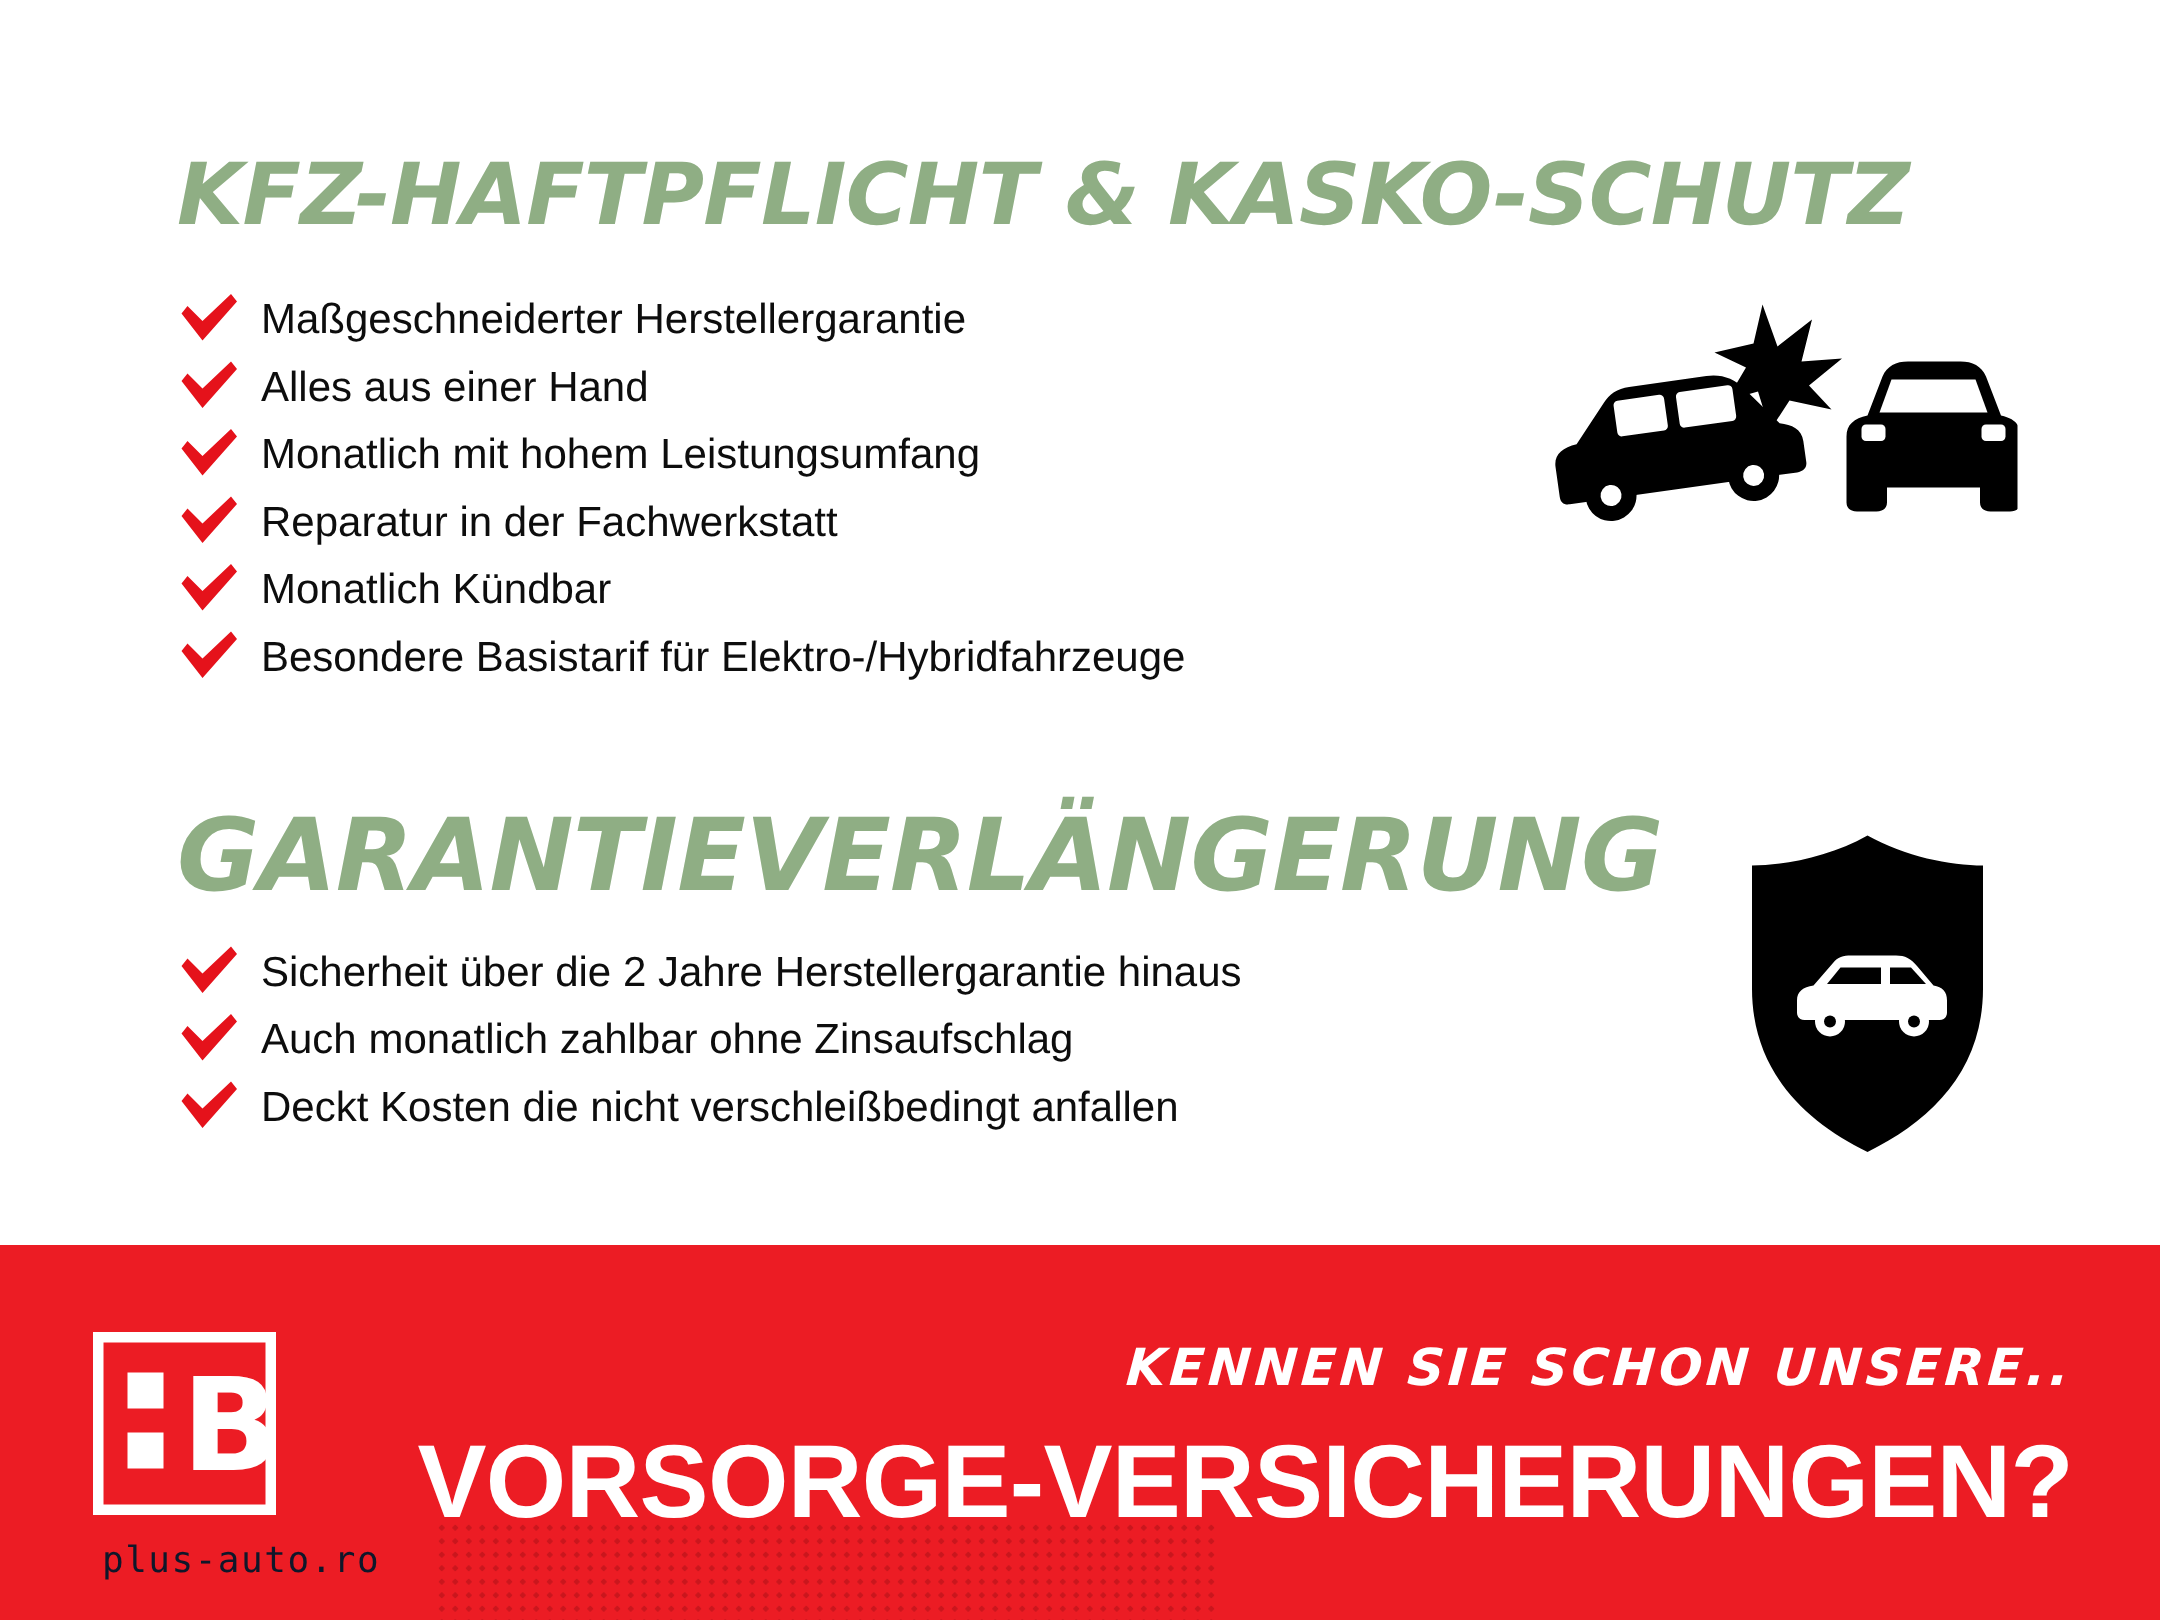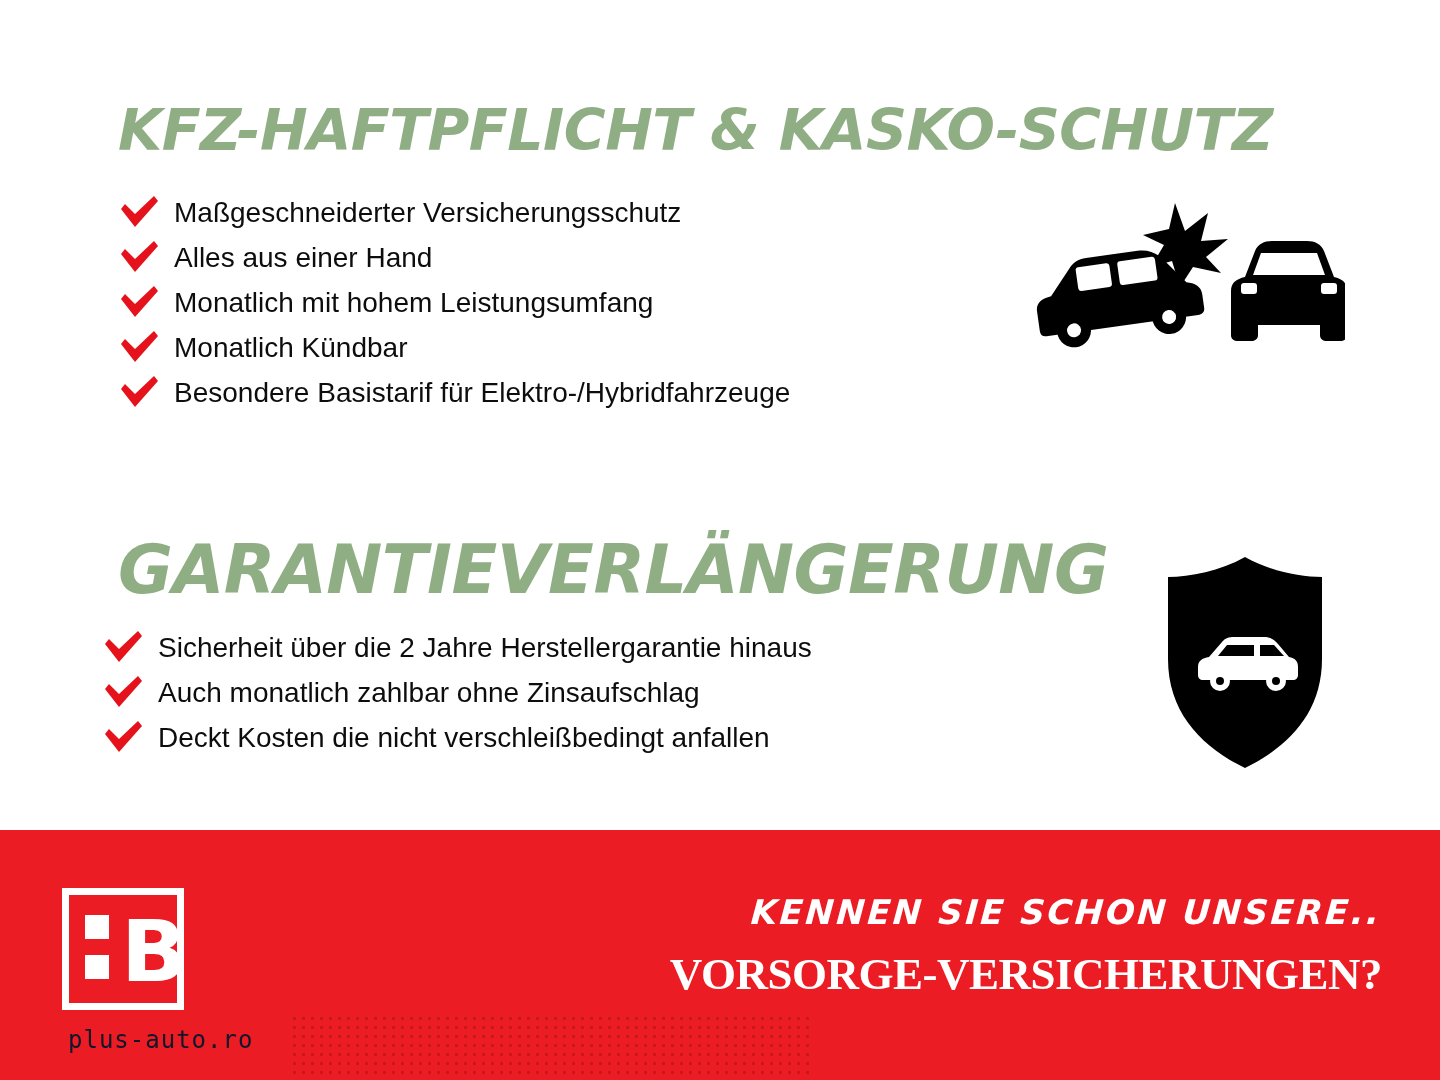--- a/index.html
+++ b/index.html
@@ -57,21 +57,21 @@
   }
 
   .bullet-list {
     position: absolute;
     list-style: none;
     margin: 0;
     padding: 0;
   }
 
   #list-one { left: 118px; top: 190px; }
-  #list-two { left: 102px; top: 625px; }
+  #list-two { left: 118px; top: 625px; }
 
   .bullet-item {
     display: flex;
     align-items: center;
     height: 45px;
     margin: 0;
   }
 
   .check-icon {
     flex: 0 0 auto;
@@ -178,23 +178,23 @@
     letter-spacing: 2.5px;
     color: #ffffff;
     white-space: nowrap;
     transform: skewX(-4deg);
   }
 
   .footer-headline {
     position: absolute;
     right: 58px;
     top: 118px;
-    font-family: Liberation Serif, serif;
+    font-family: Liberation Sans, sans-serif;
     font-weight: bold;
-    font-size: 45px;
+    font-size: 69px;
     letter-spacing: -0.5px;
     color: #ffffff;
     white-space: nowrap;
   }
 </style>
 </head>
 <body>
 
 <div class="page">
 
@@ -202,37 +202,45 @@
 
     <div class="section-title" id="section-one-title">KFZ-HAFTPFLICHT &amp; KASKO-SCHUTZ</div>
 
     <ul class="bullet-list" id="list-one">
       <li class="bullet-item">
         <span class="check-icon">
           <svg viewBox="0 0 42 36" width="42" height="36" aria-hidden="true">
             <path d="M3 14 L7 9 L17 19 L36 1 L40 6 L17 32 Z" fill="#E5121B"></path>
           </svg>
         </span>
-        <span class="bullet-text">Maßgeschneiderter Versicherungsschutz</span>
+        <span class="bullet-text">Maßgeschneiderter Herstellergarantie</span>
       </li>
       <li class="bullet-item">
         <span class="check-icon">
           <svg viewBox="0 0 42 36" width="42" height="36" aria-hidden="true">
             <path d="M3 14 L7 9 L17 19 L36 1 L40 6 L17 32 Z" fill="#E5121B"></path>
           </svg>
         </span>
         <span class="bullet-text">Alles aus einer Hand</span>
       </li>
       <li class="bullet-item">
         <span class="check-icon">
           <svg viewBox="0 0 42 36" width="42" height="36" aria-hidden="true">
             <path d="M3 14 L7 9 L17 19 L36 1 L40 6 L17 32 Z" fill="#E5121B"></path>
           </svg>
         </span>
         <span class="bullet-text">Monatlich mit hohem Leistungsumfang</span>
+      </li>
+      <li class="bullet-item">
+        <span class="check-icon">
+          <svg viewBox="0 0 42 36" width="42" height="36" aria-hidden="true">
+            <path d="M3 14 L7 9 L17 19 L36 1 L40 6 L17 32 Z" fill="#E5121B"></path>
+          </svg>
+        </span>
+        <span class="bullet-text">Reparatur in der Fachwerkstatt</span>
       </li>
       <li class="bullet-item">
         <span class="check-icon">
           <svg viewBox="0 0 42 36" width="42" height="36" aria-hidden="true">
             <path d="M3 14 L7 9 L17 19 L36 1 L40 6 L17 32 Z" fill="#E5121B"></path>
           </svg>
         </span>
         <span class="bullet-text">Monatlich Kündbar</span>
       </li>
       <li class="bullet-item">

